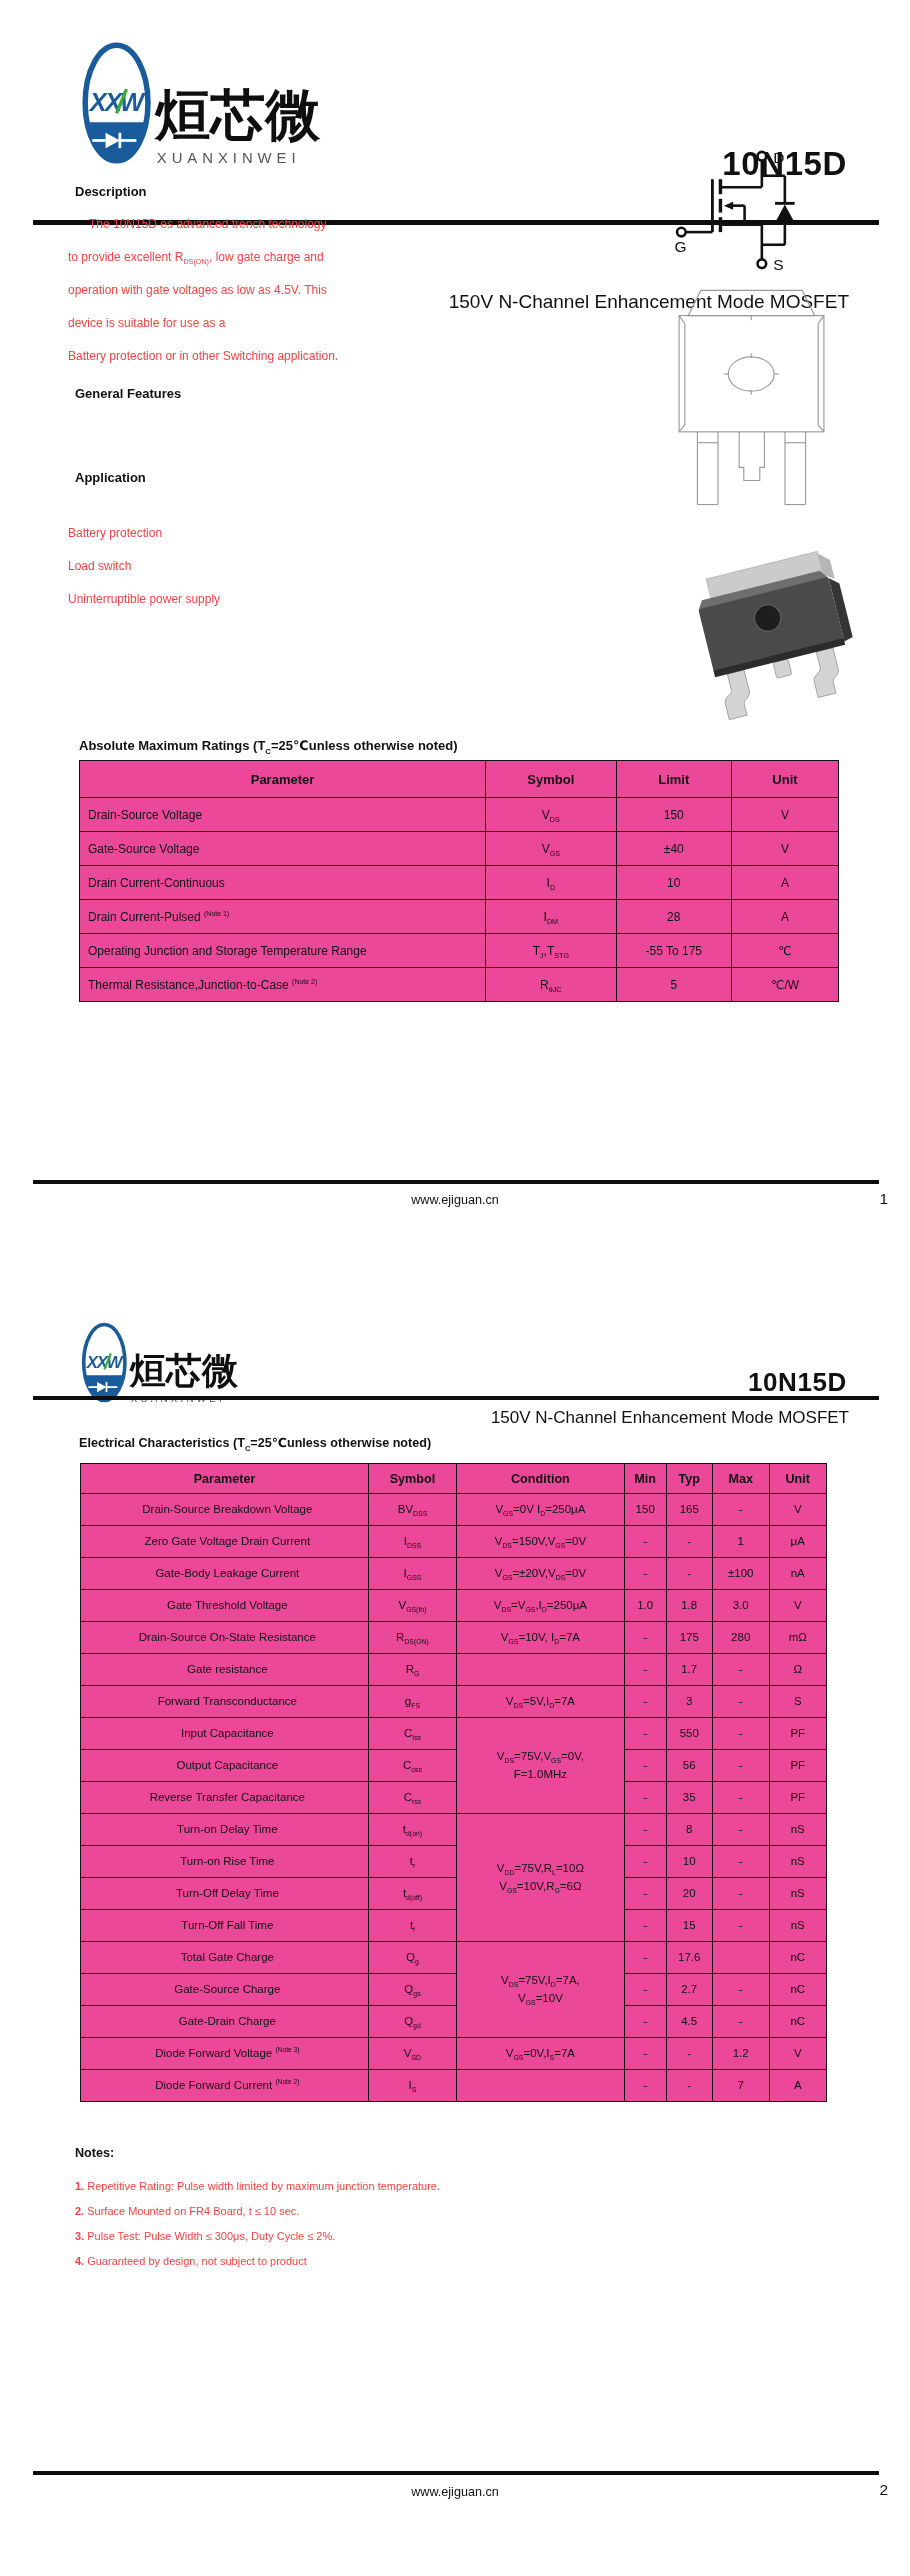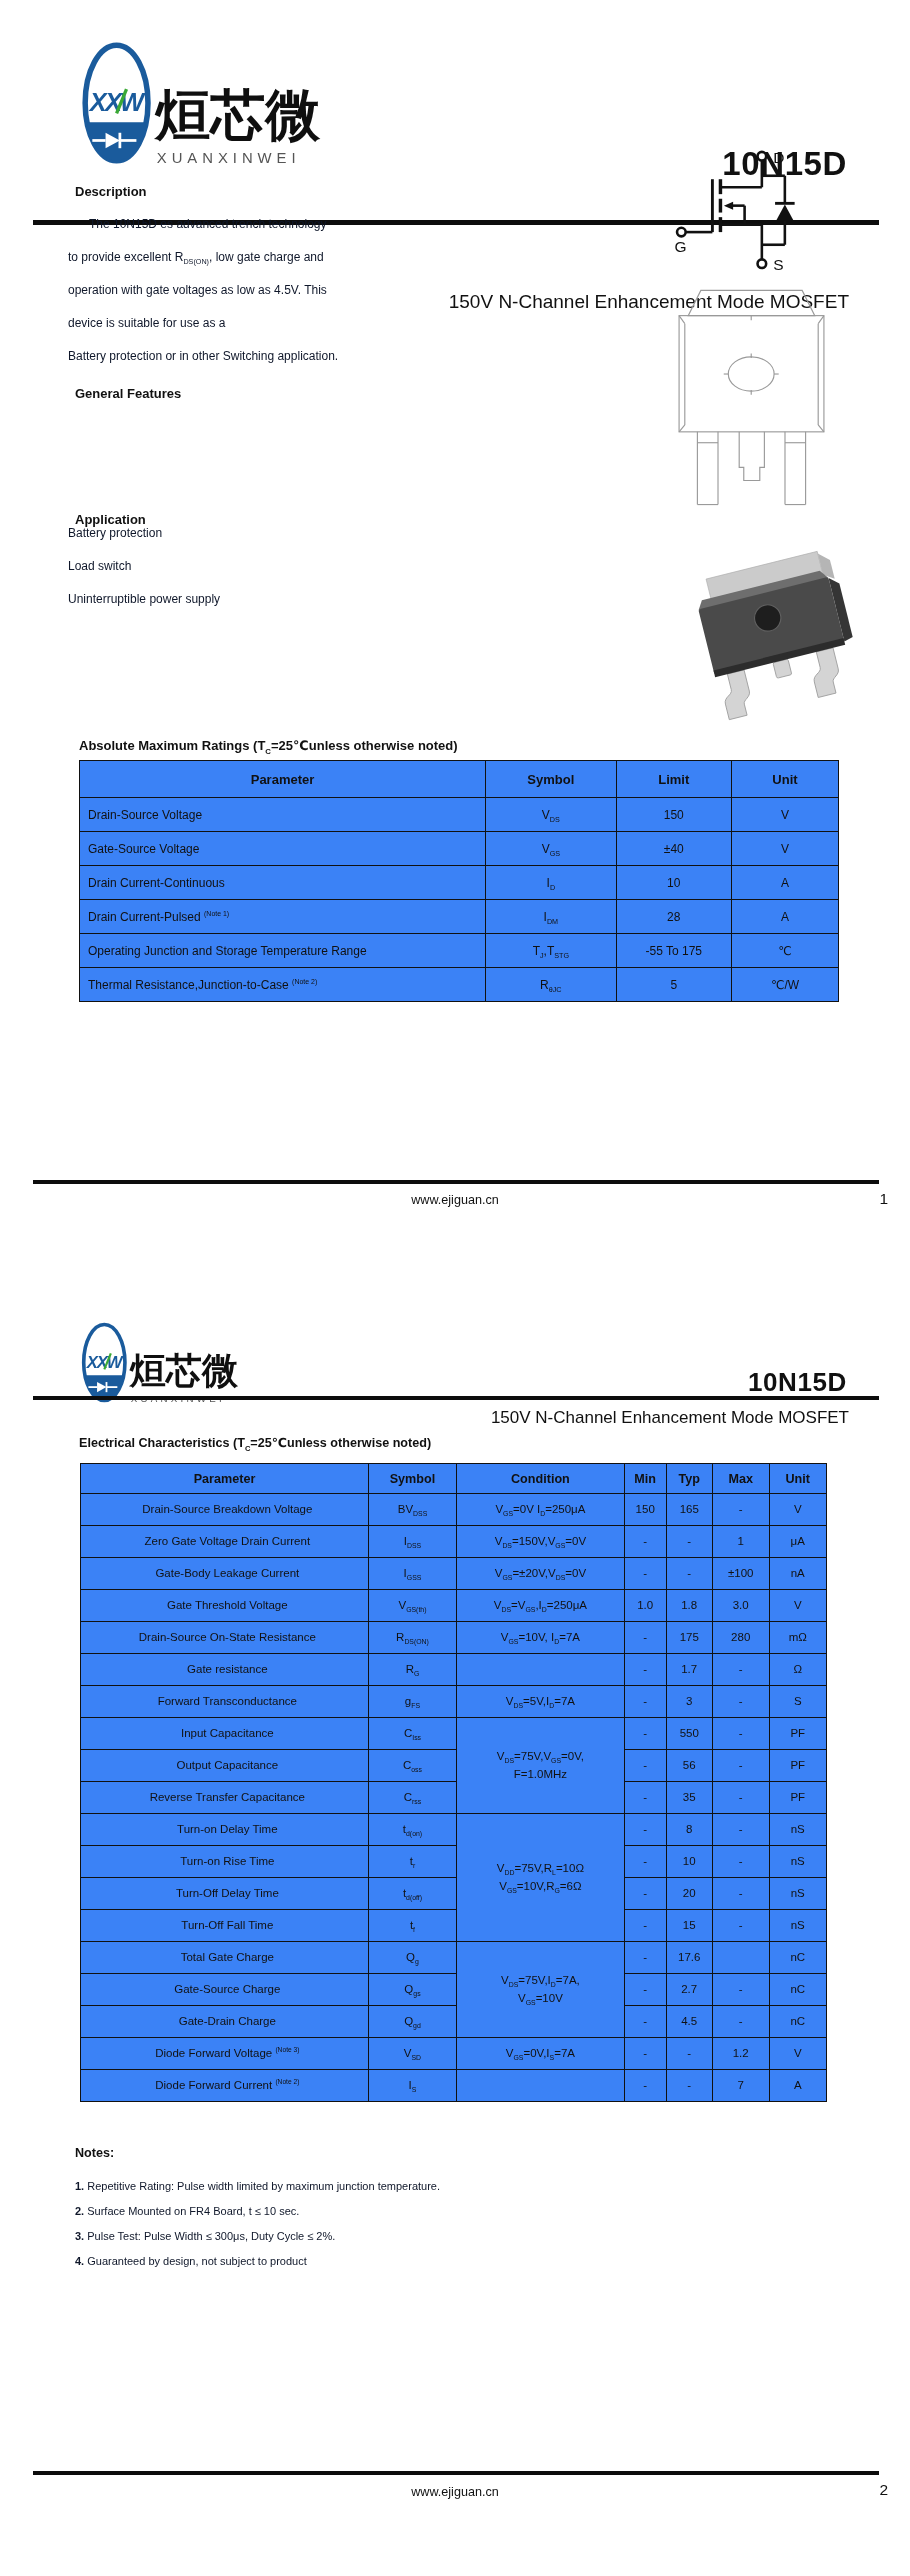--- a/index.html
+++ b/index.html
@@ -6,29 +6,29 @@
   html,body{background:#fff}
   body{width:910px;height:2576px;position:relative;font-family:"Liberation Sans","DejaVu Sans",sans-serif;color:#111}
   .page{position:absolute;left:0;width:910px;height:1288px;background:#fff;overflow:hidden}
   #page1{top:0}
   #page2{top:1288px}
   .abs{position:absolute}
   .rule{position:absolute;background:#0d0d0d}
   .partnum{position:absolute;font-weight:bold;letter-spacing:0.6px}
   .subtitle{position:absolute;font-weight:normal}
   .h-section{position:absolute;font-weight:bold;font-size:13px}
-  .bodytext{position:absolute;font-size:12px;color:#0f172a}
+  .bodytext{position:absolute;font-size:12px;color:#ef4444}
   .bodytext > div{white-space:nowrap}
   .desc-lines{line-height:33px}
   .desc-lines > div:first-child{padding-left:21px}
   .feat-lines{line-height:37px}
   .app-lines{line-height:33px}
   sub{font-size:60%;line-height:0}
   sup{font-size:58%;line-height:0}
-  table{border-collapse:collapse;background:#3b82f6;table-layout:fixed}
+  table{border-collapse:collapse;background:#ec4899;table-layout:fixed}
   table.datatable{border:1.7px solid #111}
   .datatable th,.datatable td{border:1.1px solid #111;text-align:center;vertical-align:middle;padding:1.1px 2.3px;overflow:hidden}
   .datatable td.left,.datatable th.left{text-align:center;padding-left:8px}
   #abs-table{left:79px;top:760px;width:760px;font-size:12px}
   #abs-table th{height:37px;font-size:13px}
   #abs-table td{height:34px}
   #abs-table td.left{text-align:left}
   #elec-table{left:80px;top:175px;width:747px;font-size:11.5px}
   #elec-table th{height:30px;font-size:12.6px}
   #elec-table td{height:32px;line-height:1.55}
@@ -66,21 +66,21 @@
   <div class="bodytext desc-lines" style="left:68px;top:208px">
       <div>The 10N15D es advanced trench technology</div>
       <div>to provide excellent R<sub>DS(ON)</sub>, low gate charge and</div>
       <div>operation with gate voltages as low as 4.5V. This</div>
       <div>device is suitable for use as a</div>
       <div>Battery protection or in other Switching application.</div>
     </div>
 
   <div class="h-section" style="left:75px;top:386px">General Features</div>
 
-  <div class="h-section" style="left:75px;top:512px">Application</div>
+  <div class="h-section" style="left:75px;top:470px">Application</div>
   <div class="bodytext app-lines" style="left:68px;top:517px">
       <div>Battery protection</div>
       <div>Load switch</div>
       <div>Uninterruptible power supply</div>
     </div>
 
   <svg class="abs" style="left:671px;top:147px" width="138" height="138" viewBox="0 0 240 240">
     <g stroke="#111" stroke-width="4.5" fill="none">
       <circle cx="158" cy="16" r="7.5" fill="#fff"></circle>
       <line x1="158" y1="24" x2="158" y2="70"></line>

